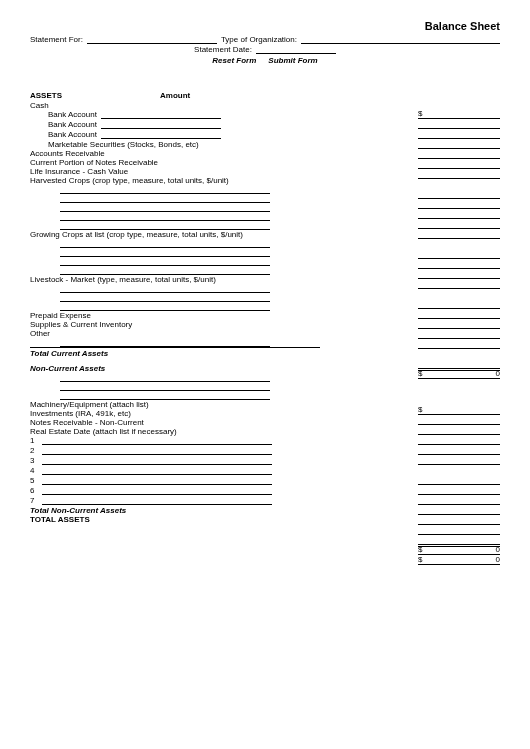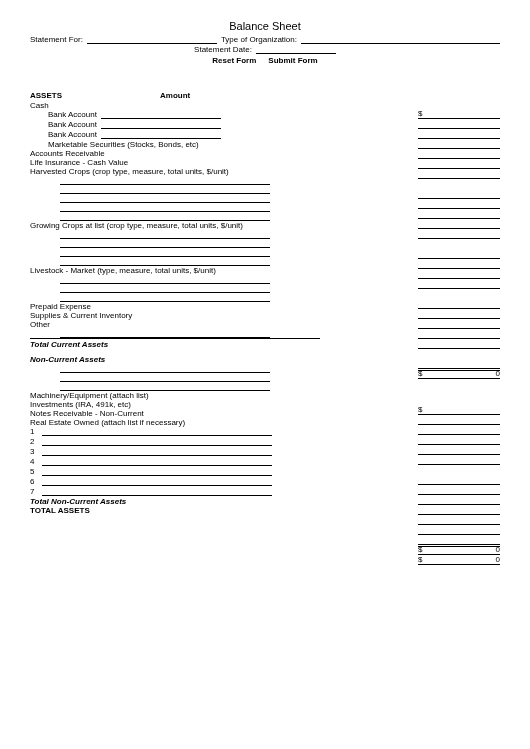--- a/index.html
+++ b/index.html
@@ -6,21 +6,21 @@
   body {
     background: #fff;
     width: 530px;
     height: 749px;
     font-family: Arial, Helvetica, sans-serif;
     font-size: 8px;
     color: #000;
     padding: 20px 30px 20px 30px;
     position: relative;
   }
-  .title { text-align: center; font-weight: normal; font-size: 11px; margin-bottom: 3px; }
+  .title { text-align: right; font-weight: bold; font-size: 11px; margin-bottom: 3px; }
   .row { display: flex; align-items: flex-end; margin-bottom: 1px; }
   .label { white-space: nowrap; }
   .blank {
     border-bottom: 1px solid #000;
     height: 9px;
     flex: 0 0 auto;
   }
   .subsection { font-weight: bold; font-style: italic; }
   .indent1 { margin-left: 18px; }
   .indent2 { margin-left: 30px; }
@@ -31,21 +31,21 @@
   }
   .amt-line {
     border-bottom: 1px solid #000;
     height: 9px;
     margin-bottom: 1px;
     display: flex;
     justify-content: space-between;
     align-items: flex-end;
     font-size: 8px;
   }
-  .btn-area { display:flex; gap:12px; justify-content:center; margin: 2px 0 3px 0;}
+  .btn-area { display:flex; gap:12px; justify-content:center; margin: 2px 0 3px 0; font-style: italic;}
   .btn { font-weight: bold; font-size: 8px; }
   .total-row { border-top: 1px solid #000; font-weight: bold; font-style: italic; padding-top:1px;}
   .left-block { width: 290px; }
 </style>
 </head>
 <body>
 
 <div class="title">Balance Sheet</div>
 
 <div class="row">
@@ -80,20 +80,21 @@
   <div class="row indent1">
     <span class="label">Bank Account</span>
     <span class="blank" style="width:120px; margin-left:4px;"></span>
   </div>
   <div class="row indent1">
     <span class="label">Bank Account</span>
     <span class="blank" style="width:120px; margin-left:4px;"></span>
   </div>
   <div class="indent1">Marketable Securities (Stocks, Bonds, etc)</div>
   <div>Accounts Receivable</div>
+  <div>Current Portion of Notes Receivable</div>
   <div>Life Insurance - Cash Value</div>
   <div>Harvested Crops (crop type, measure, total units, $/unit)</div>
   <div class="indent2">
       <div class="blank" style="width:210px;"></div>
     </div>
   <div class="indent2">
       <div class="blank" style="width:210px;"></div>
     </div>
   <div class="indent2">
       <div class="blank" style="width:210px;"></div>
@@ -147,21 +148,21 @@
   <div class="indent2">
       <div class="blank" style="width:210px;"></div>
     </div>
   <div class="indent2">
       <div class="blank" style="width:210px;"></div>
     </div>
 
   <div>Machinery/Equipment (attach list)</div>
   <div>Investments (IRA, 491k, etc)</div>
   <div>Notes Receivable - Non-Current</div>
-  <div>Real Estate Owned (attach list if necessary)</div>
+  <div>Real Estate Date (attach list if necessary)</div>
 
   <div class="row">
       <span style="width:12px;">1</span>
       <span class="blank" style="width:230px;"></span>
     </div>
   <div class="row">
       <span style="width:12px;">2</span>
       <span class="blank" style="width:230px;"></span>
     </div>
   <div class="row">

